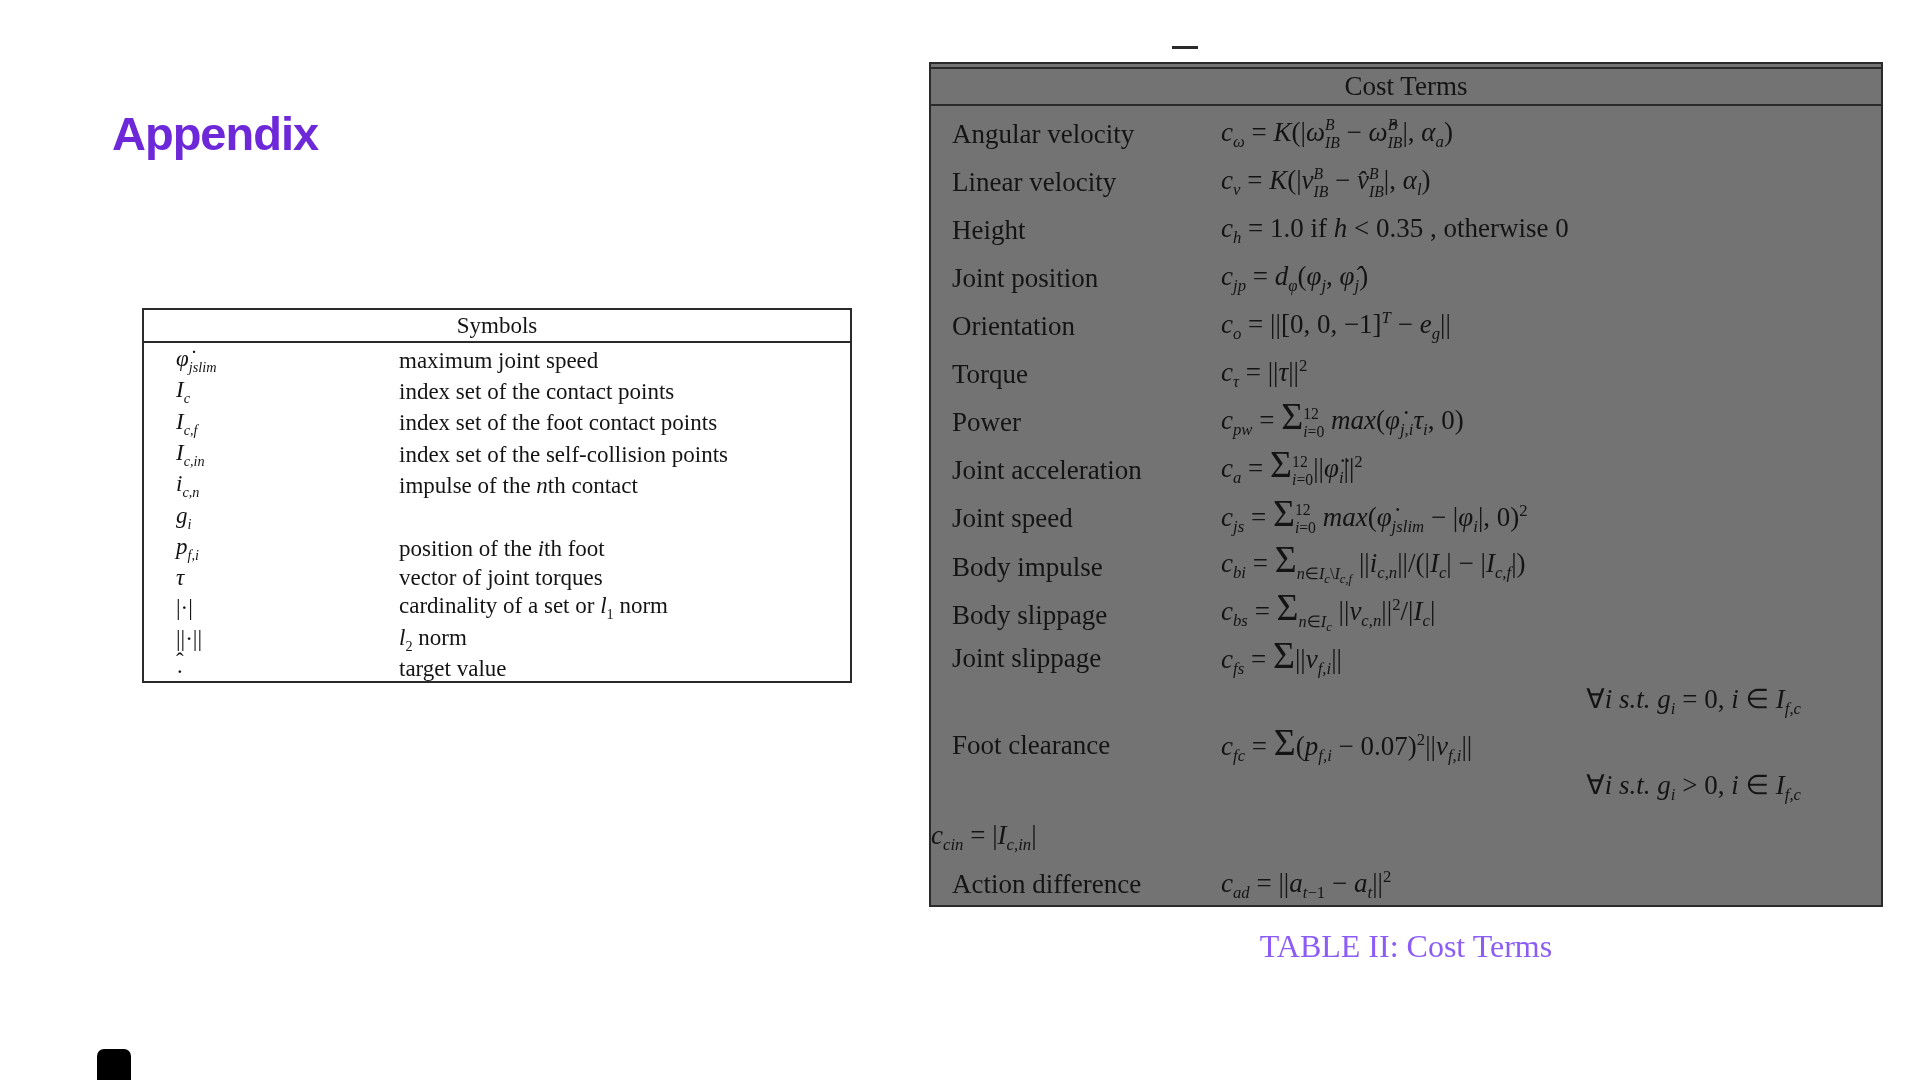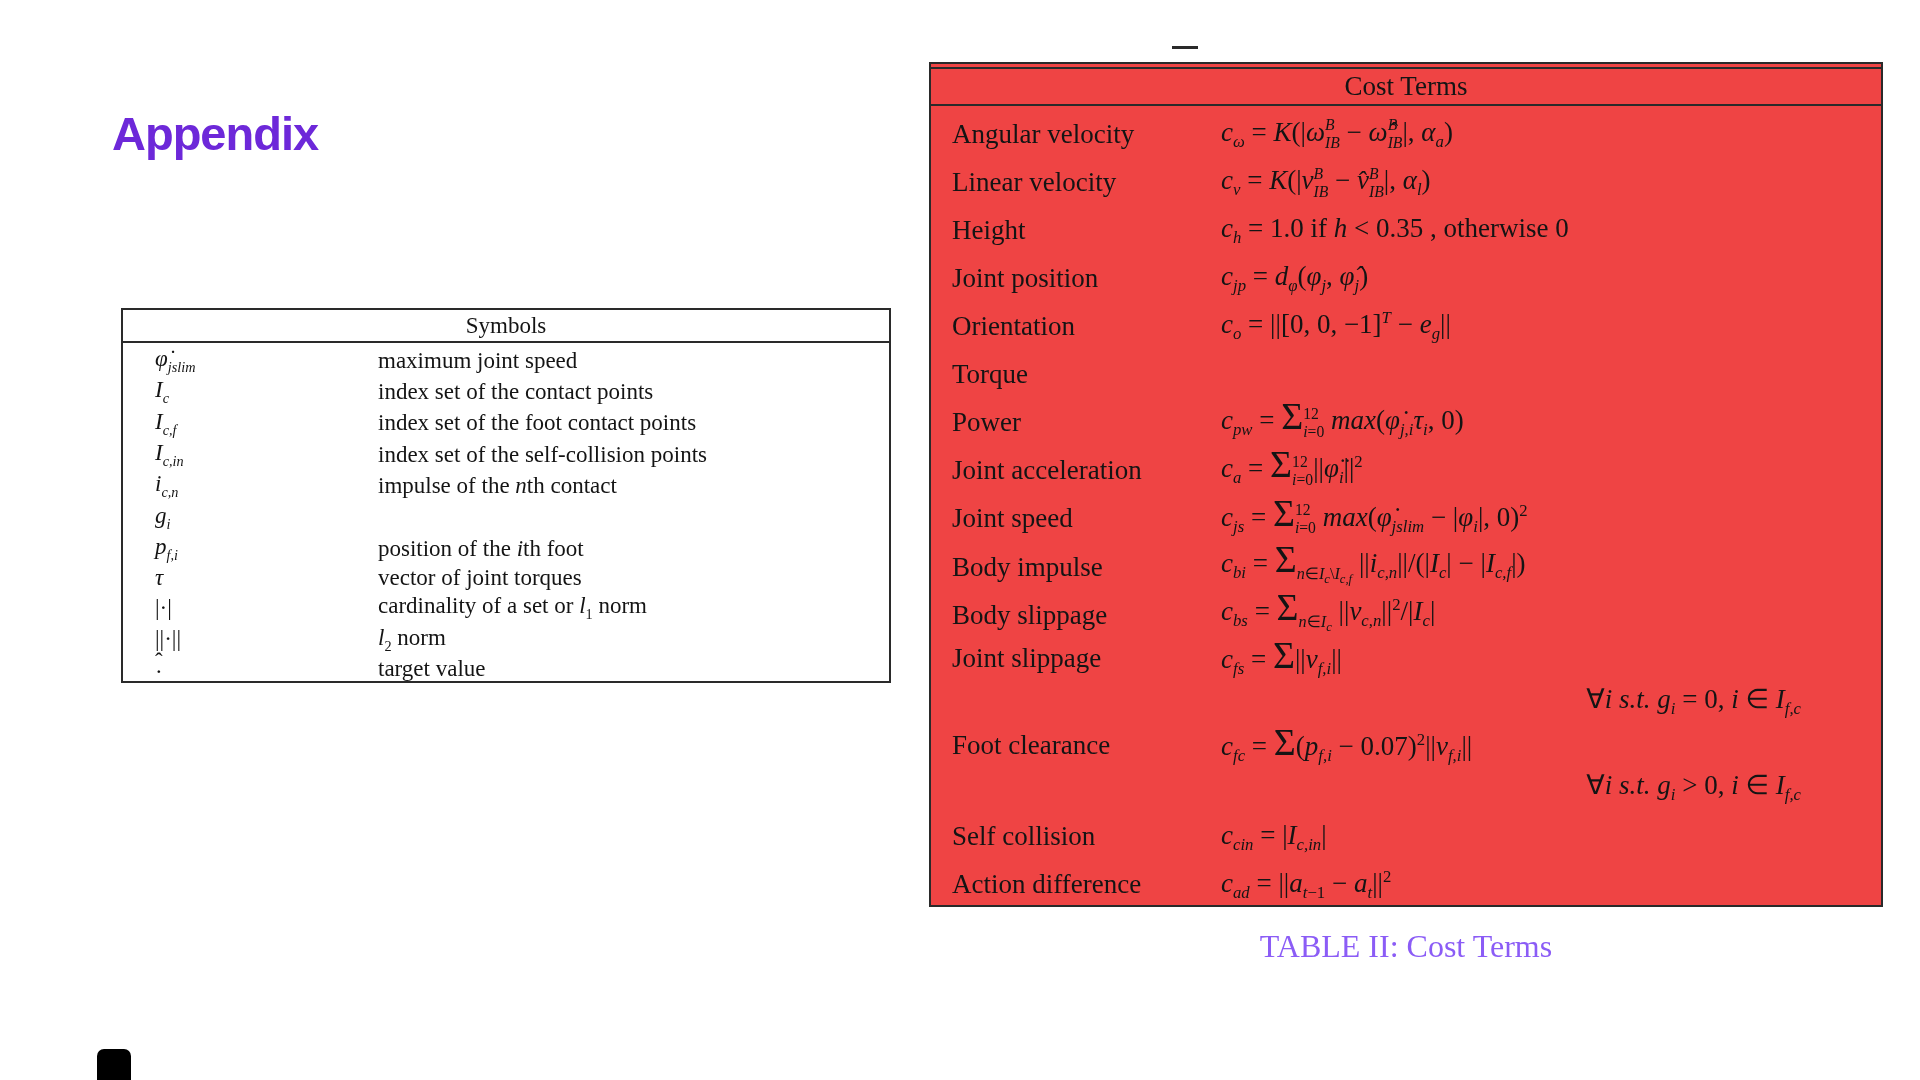--- a/index.html
+++ b/index.html
@@ -9,37 +9,37 @@
     font-family:"Liberation Serif", serif;
   }
   
   .heading{
     position:absolute;left:112px;top:106px;
     font-family:"Liberation Sans", sans-serif;
     font-weight:700;font-size:47px;letter-spacing:-1px;color:#6d28d9;
   }
   
   .sym-table{
-    position:absolute;left:121px;top:308px;width:770px;height:375px;
+    position:absolute;left:142px;top:308px;width:710px;height:375px;
     border:2px solid #2a2a2a;box-sizing:border-box;background:#fff;
   }
   .sym-header{
     height:31px;line-height:31px;text-align:center;font-size:23px;
     border-bottom:2px solid #2a2a2a;
   }
   .sym-rows{
     display:flex;flex-direction:column;justify-content:space-around;
     height:calc(100% - 33px);padding:2px 0;
   }
   .sym-row{display:grid;grid-template-columns:255px 1fr;font-size:23px;line-height:1.05;align-items:center}
   .sym-cell{padding-left:32px}
   
   .cost-table{
     position:absolute;left:929px;top:62px;width:954px;height:845px;
-    border:2px solid #2a2a2a;box-sizing:border-box;background:#ef4444;
+    border:2px solid #2a2a2a;box-sizing:border-box;background:#737373;
   }
   .cost-table::before{ 
     content:"";position:absolute;left:0;right:0;top:3px;height:2px;background:#2a2a2a;
   }
   .cost-header{
     height:40px;line-height:44px;text-align:center;font-size:27px;
     border-bottom:2px solid #2a2a2a;
   }
   .cost-rows{
     display:flex;flex-direction:column;justify-content:space-around;
@@ -160,20 +160,21 @@
       <div class="cost-row">
         <span class="term">Joint position</span>
         <span class="formula"><i>c</i><sub><i>jp</i></sub> = <i>d</i><sub><i>φ</i></sub>(<i>φ</i><sub><i>j</i></sub>, <i>φ̂</i><sub><i>j</i></sub>)</span>
       </div>
       <div class="cost-row">
         <span class="term">Orientation</span>
         <span class="formula"><i>c</i><sub><i>o</i></sub> = ||[0, 0, −1]<sup><i>T</i></sup> − <i>e</i><sub><i>g</i></sub>||</span>
       </div>
       <div class="cost-row">
         <span class="term">Torque</span>
+        <span class="formula"><i>c</i><sub><i>τ</i></sub> = ||<i>τ</i>||<sup>2</sup></span>
       </div>
       <div class="cost-row">
         <span class="term">Power</span>
         <span class="formula"><i>c</i><sub><i>pw</i></sub> = <span class="sum">Σ</span><span class="ss">
             <span class="t">12</span>
             <span class="b"><i>i</i>=0</span>
           </span> <i>max</i>(<i>φ̇</i><sub><i>j,i</i></sub><i>τ</i><sub><i>i</i></sub>, 0)</span>
       </div>
       <div class="cost-row">
         <span class="term">Joint acceleration</span>
@@ -199,21 +200,20 @@
       </div>
       <div class="cost-row tall">
         <span class="term">Joint slippage</span>
         <span class="formula"><i>c</i><sub><i>fs</i></sub> = <span class="sum">Σ</span>||<i>v</i><sub><i>f,i</i></sub>||<span class="forall">∀<i>i</i> <i>s.t.</i> <i>g</i><sub><i>i</i></sub> = 0, <i>i</i> ∈ <i>I</i><sub><i>f,c</i></sub></span></span>
       </div>
       <div class="cost-row tall">
         <span class="term">Foot clearance</span>
         <span class="formula"><i>c</i><sub><i>fc</i></sub> = <span class="sum">Σ</span>(<i>p</i><sub><i>f,i</i></sub> − 0.07)<sup>2</sup>||<i>v</i><sub><i>f,i</i></sub>||<span class="forall">∀<i>i</i> <i>s.t.</i> <i>g</i><sub><i>i</i></sub> &gt; 0, <i>i</i> ∈ <i>I</i><sub><i>f,c</i></sub></span></span>
       </div>
       <div class="cost-row">
-        <span class="term">Self collision</span>
         <span class="formula"><i>c</i><sub><i>cin</i></sub> = |<i>I</i><sub><i>c,in</i></sub>|</span>
       </div>
       <div class="cost-row">
         <span class="term">Action difference</span>
         <span class="formula"><i>c</i><sub><i>ad</i></sub> = ||<i>a</i><sub><i>t</i>−1</sub> − <i>a</i><sub><i>t</i></sub>||<sup>2</sup></span>
       </div>
     </div>
 </div>
 
 <div class="caption">TABLE II: Cost Terms</div>

